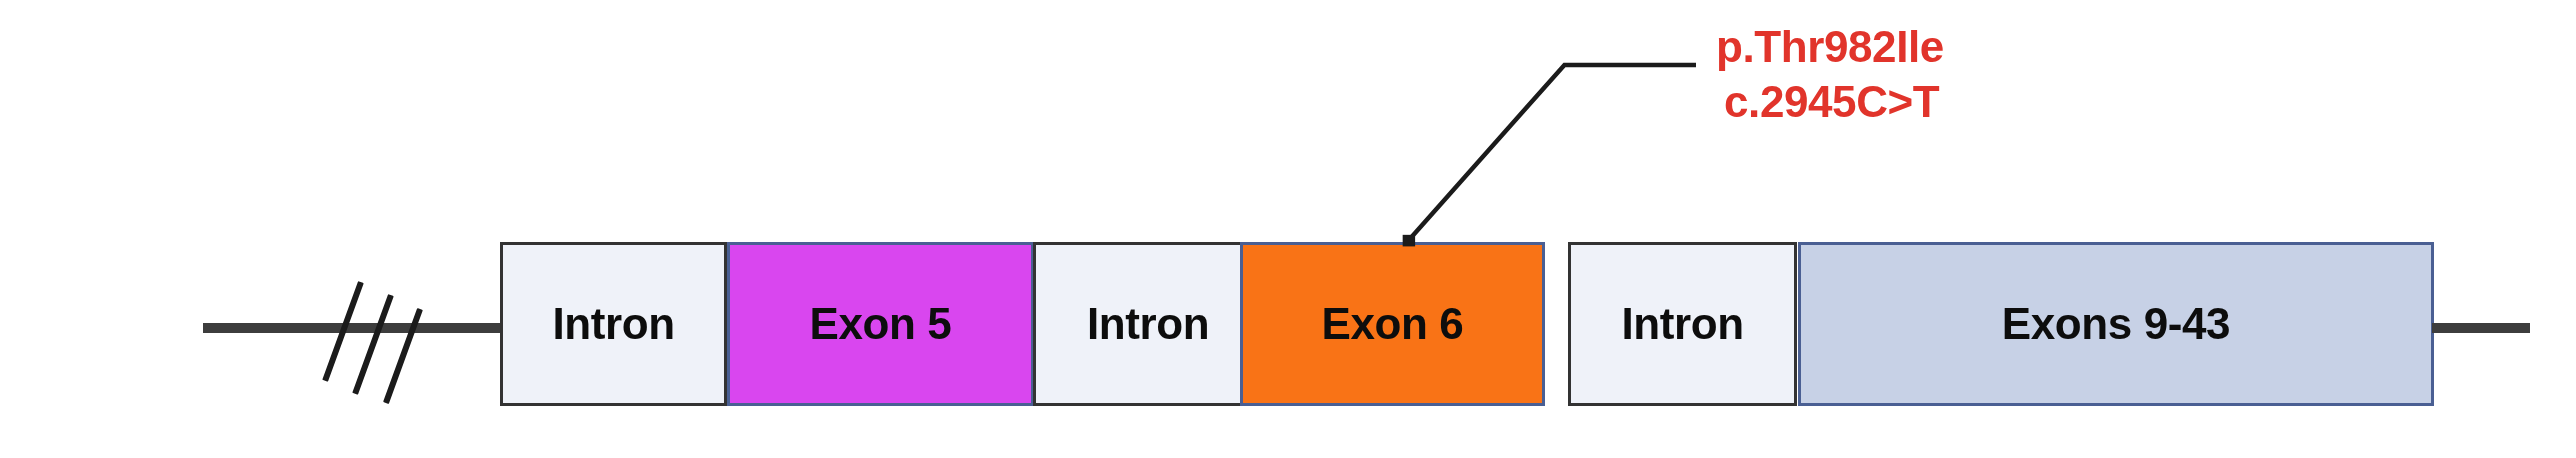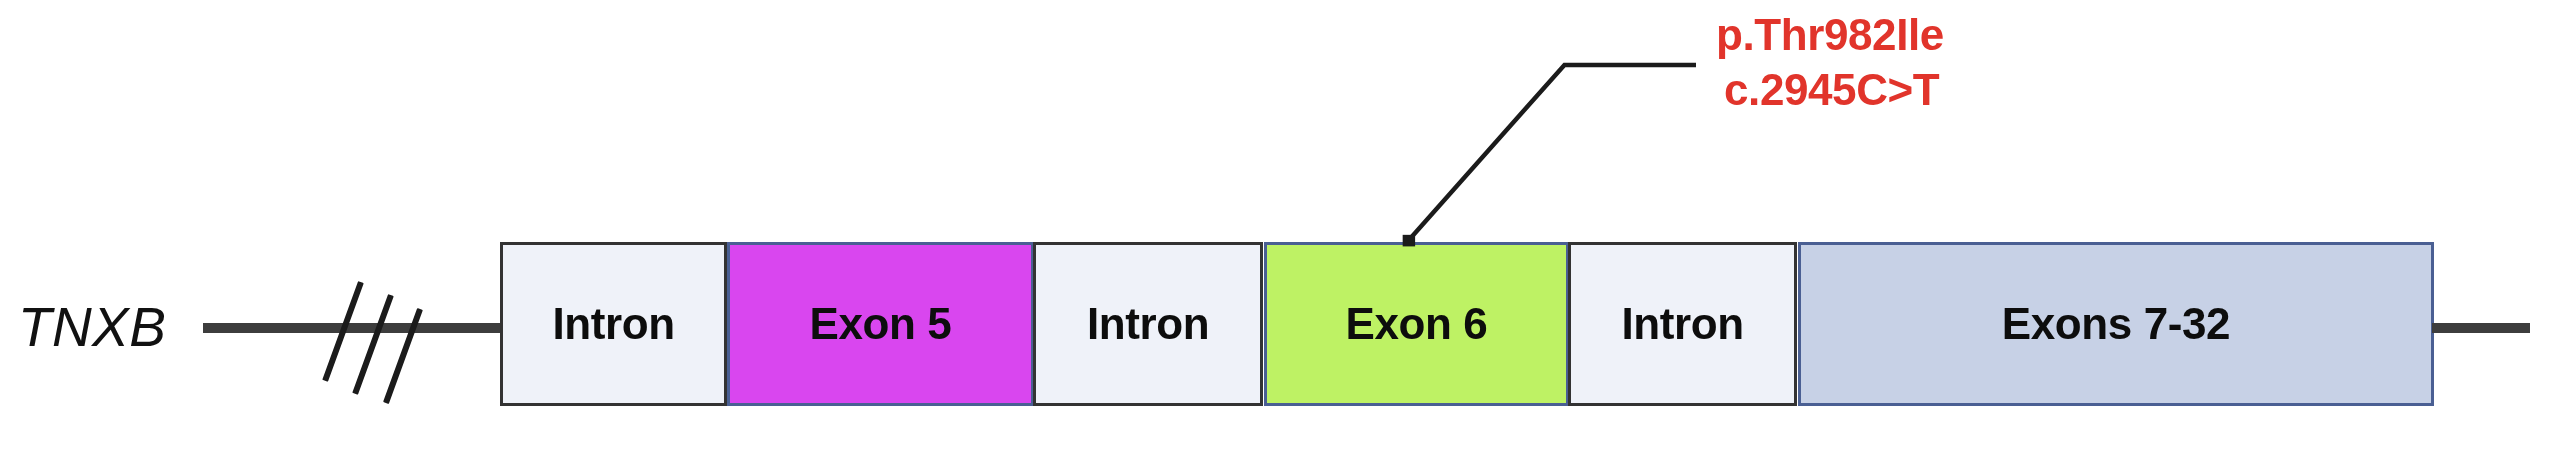--- a/index.html
+++ b/index.html
@@ -120,57 +120,56 @@
     line-height: 55px;
     white-space: nowrap;
     letter-spacing: -0.4px;
   }
 </style>
 </head>
 <body>
 
 <div id="canvas" style="background: rgb(255, 255, 255);">
 
-  <div id="gene-label">TNXB</div>
 
   <div class="backbone" id="backbone-left" style="left: 203px; top: 323px; width: 300px; background: rgb(61, 61, 61);"></div>
 
   <div id="break-marks">
     <div class="slash s1"></div>
     <div class="slash s2"></div>
     <div class="slash s3"></div>
   </div>
 
   <div id="track" style="width: 1933px;">
     <div class="seg intron" style="left: 0px; width: 227px; background: rgb(239, 242, 249); border-color: rgb(51, 51, 51); color: rgb(13, 13, 13);">
       <span>Intron</span>
     </div>
     <div class="seg exon" style="left: 227px; width: 307px; background: #d946ef; border-color: rgb(74, 95, 147); color: rgb(13, 13, 13);">
       <span>Exon 5</span>
     </div>
     <div class="seg intron" style="left: 533px; width: 230px; background: rgb(239, 242, 249); border-color: rgb(51, 51, 51); color: rgb(13, 13, 13);">
       <span>Intron</span>
     </div>
-    <div class="seg exon" style="left: 764px; width: 305px; background: #bef264; border-color: rgb(74, 95, 147); color: rgb(13, 13, 13);">
+    <div class="seg exon" style="left: 740px; width: 305px; background: #f97316; border-color: rgb(74, 95, 147); color: rgb(13, 13, 13);">
       <span>Exon 6</span>
     </div>
     <div class="seg intron" style="left: 1068px; width: 229px; background: rgb(239, 242, 249); border-color: rgb(51, 51, 51); color: rgb(13, 13, 13);">
       <span>Intron</span>
     </div>
     <div class="seg exon" style="left: 1298px; width: 636px; background: rgb(199, 209, 230); border-color: rgb(74, 95, 147); color: rgb(13, 13, 13);">
-      <span>Exons 7-32</span>
+      <span>Exons 9-43</span>
     </div>
   </div>
 
   <div class="backbone" id="backbone-right" style="left: 2432px; top: 323px; width: 98px; background: rgb(61, 61, 61);"></div>
 
   <svg id="leader" viewBox="0 0 2898 516" preserveAspectRatio="none">
     <polyline id="leader-path" fill="none" stroke="#1b1b1b" stroke-width="5" stroke-linejoin="miter" stroke-linecap="butt" points="1583,272 1760,73 1908,73"></polyline>
     <rect id="leader-dot" x="1578" y="264" width="14" height="13" fill="#1b1b1b"></rect>
   </svg>
 
   <div id="variant-annotation">
-    <div class="variant-line" style="color: rgb(225, 52, 43);">p.Thr982Ile</div>
+    <div class="variant-line" style="color: rgb(225, 52, 43); margin-top: 12px;">p.Thr982Ile</div>
     <div class="variant-line" style="color: rgb(225, 52, 43); margin-left: 8px;">c.2945C&gt;T</div>
   </div>
 
 </div>
 
 
 </body></html>

